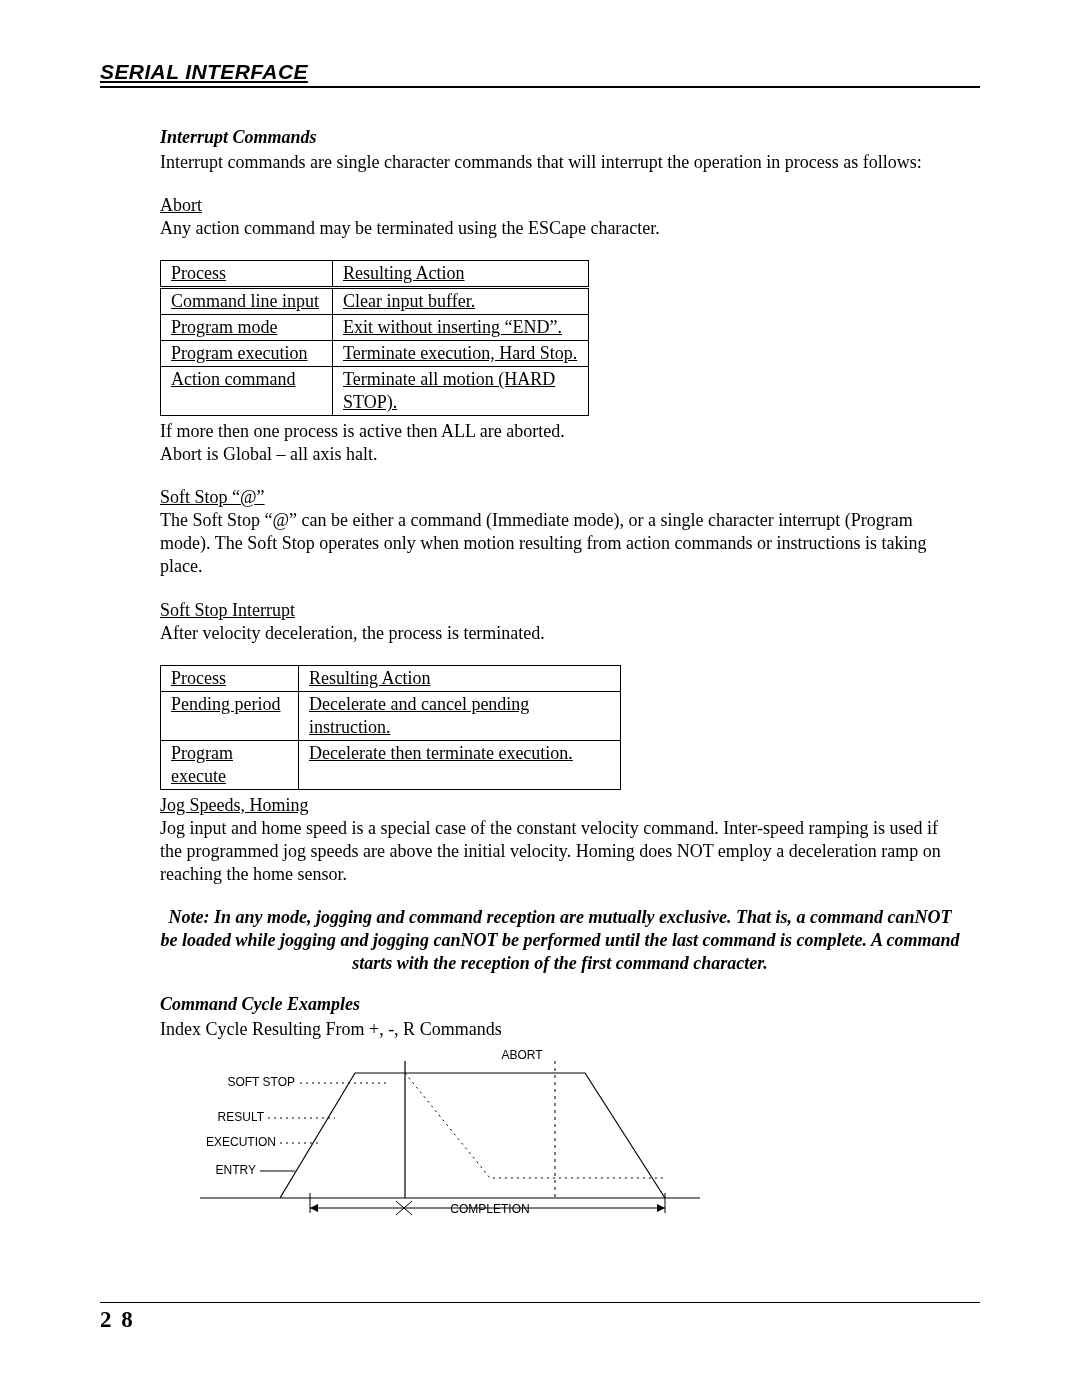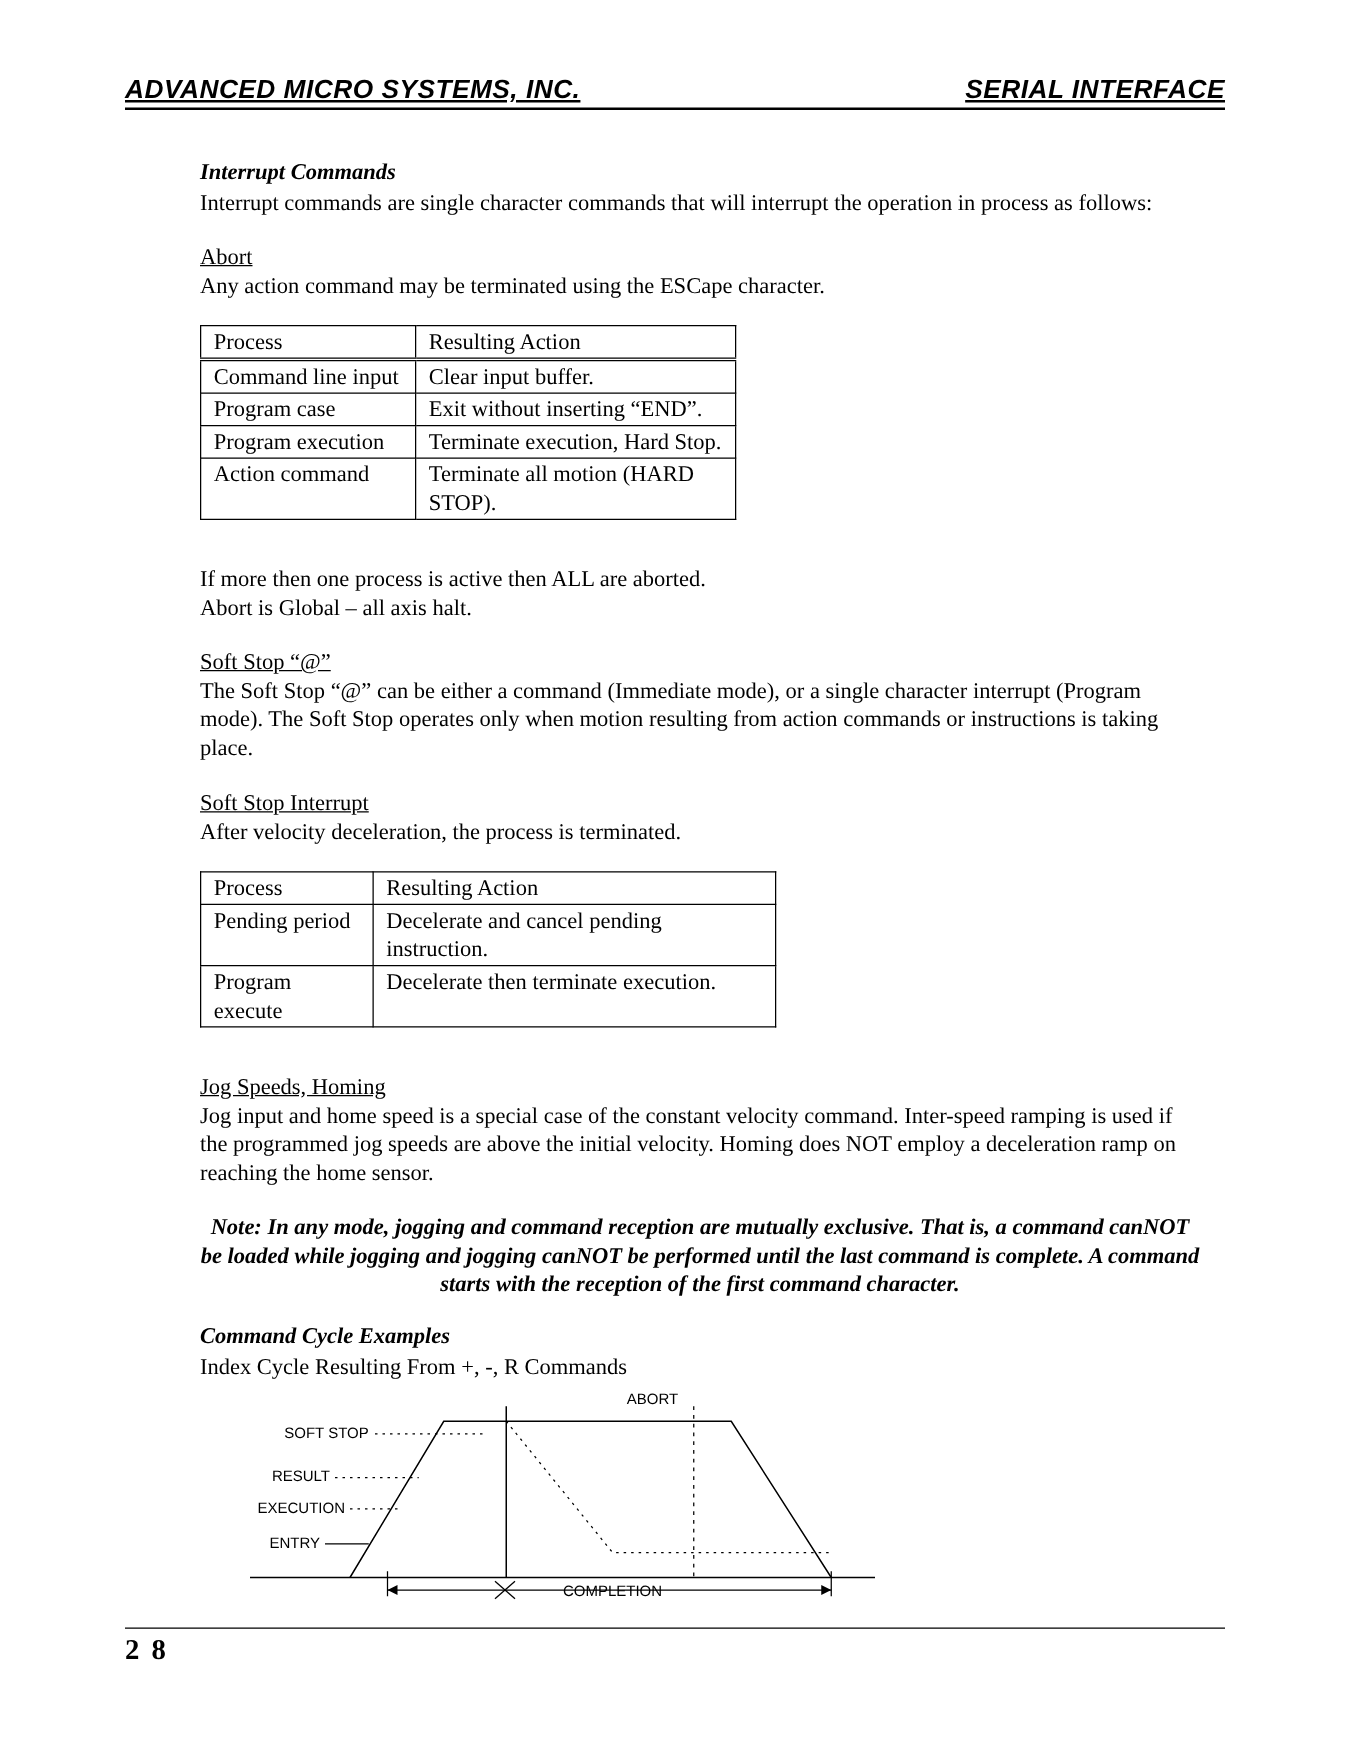--- a/index.html
+++ b/index.html
@@ -44,21 +44,22 @@
     margin-top: 4px;
     margin-bottom: 2px;
   }
   .para { margin: 0 0 20px 0; }
   .sub-head {
     text-decoration: underline;
     margin-top: 4px;
   }
   table {
     border-collapse: collapse;
-    margin: 6px 0 36px 0;
+    margin: 6px 0 4px 0;
+    text-decoration: underline;
   }
   th, td {
     border: 1px solid #000;
     padding: 1px 10px 1px 10px;
     text-align: left;
     font-weight: normal;
     vertical-align: top;
   }
   .tbl1 col.c1 { width: 172px; }
   .tbl1 col.c2 { width: 256px; }
@@ -95,21 +96,20 @@
     font-size: 12px;
     fill: #000;
   }
 </style>
 </head>
 <body>
 
 <div class="page">
 
   <div class="header-row">
-    <span class="header-left">ADVANCED MICRO SYSTEMS, INC.</span>
     <span class="header-right">SERIAL INTERFACE</span>
   </div>
 
   <div class="content">
 
     <div class="section-head">Interrupt Commands</div>
     <div class="para">Interrupt commands are single character commands that will interrupt the operation in process as follows:</div>
 
     <div class="sub-head">Abort</div>
     <div class="para">Any action command may be terminated using the ESCape character.</div>
@@ -124,21 +124,21 @@
           <td>Process</td>
           <td>Resulting Action</td>
         </tr>
       </thead>
       <tbody>
         <tr>
           <td>Command line input</td>
           <td>Clear input buffer.</td>
         </tr>
         <tr>
-          <td>Program case</td>
+          <td>Program mode</td>
           <td>Exit without inserting “END”.</td>
         </tr>
         <tr>
           <td>Program execution</td>
           <td>Terminate execution, Hard Stop.</td>
         </tr>
         <tr>
           <td>Action command</td>
           <td>Terminate all motion (HARD STOP).</td>
         </tr>

